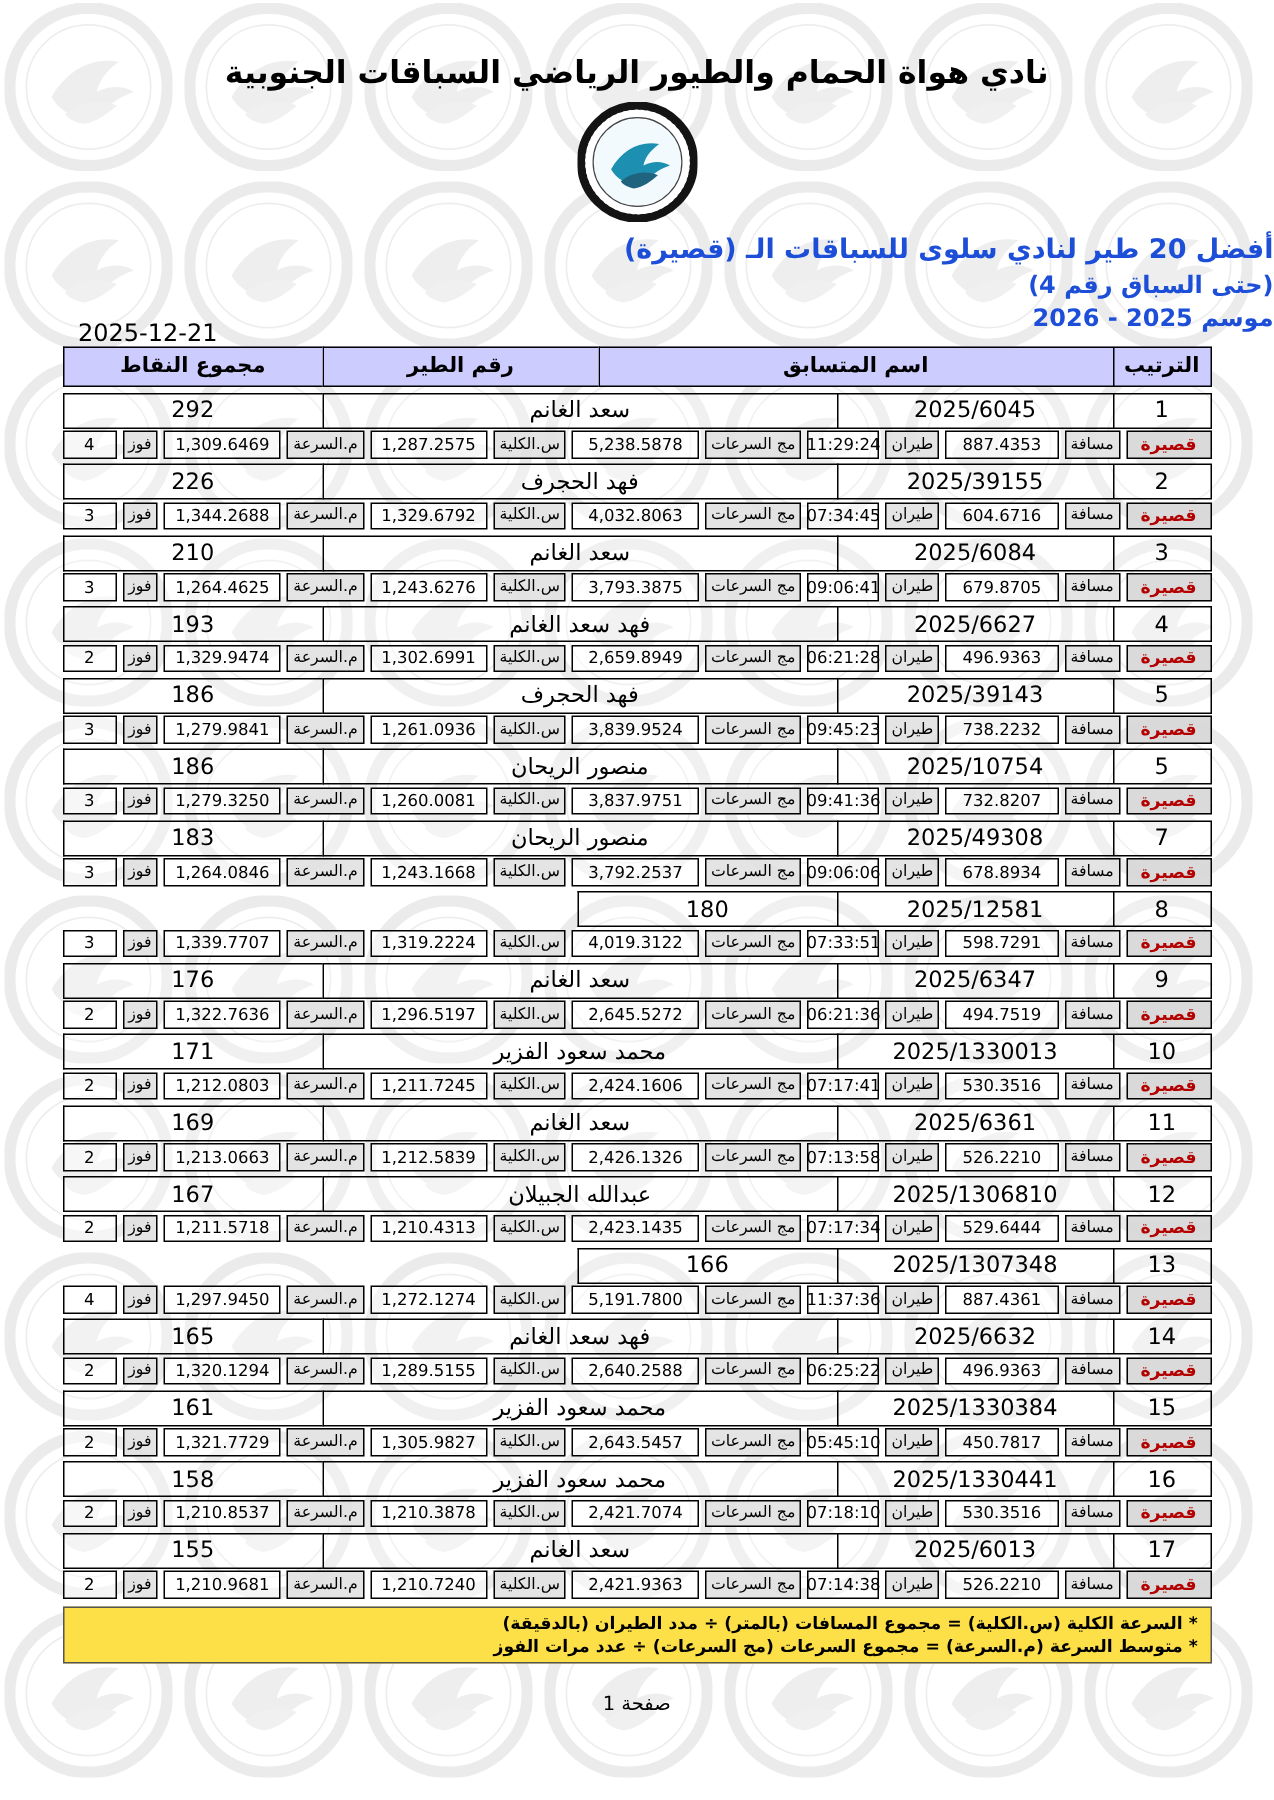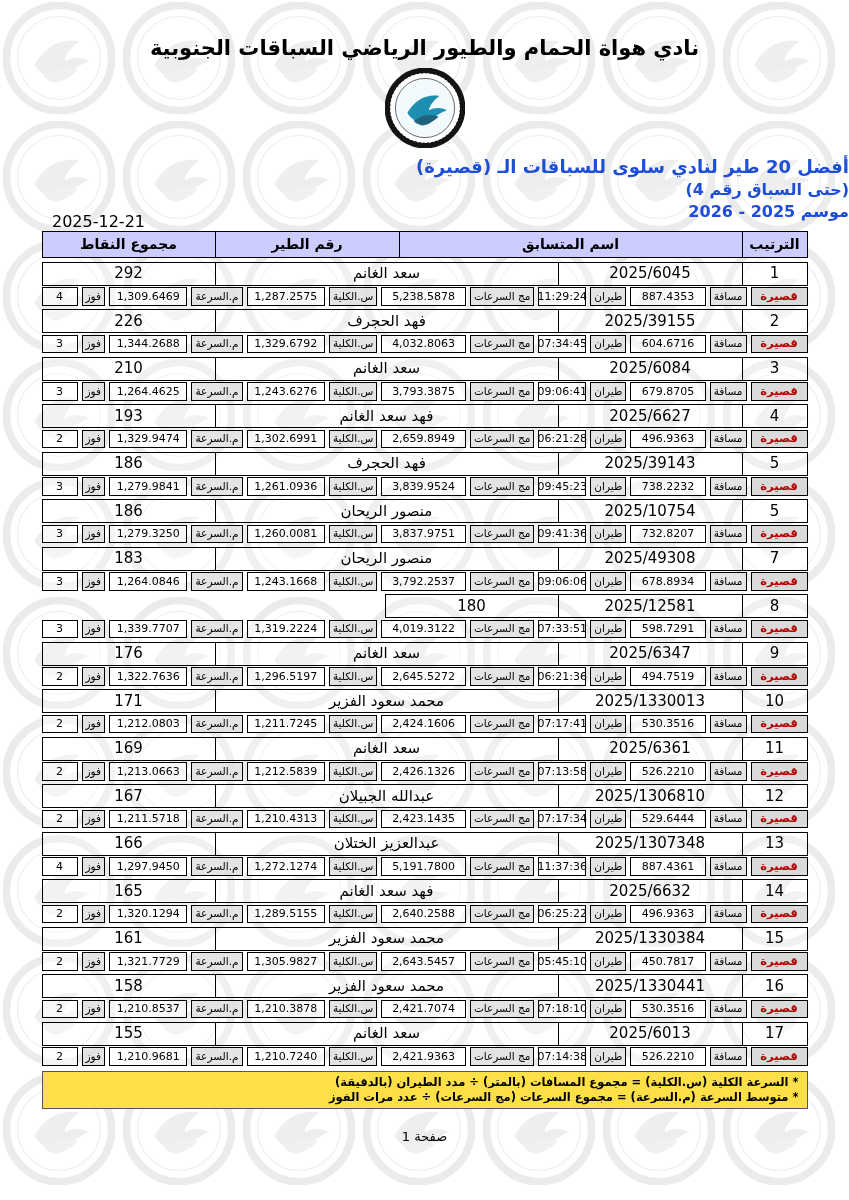--- a/index.html
+++ b/index.html
@@ -603,21 +603,20 @@
       <span class="val v-avg">1,211.5718</span>
       <span class="lbl">فوز</span>
       <span class="val v-wins">2</span>
     </div>
   </div>
 
   <div class="entry">
     <div class="main-row">
       <div class="cell c-rank">13</div>
       <div class="cell c-bird">2025/1307348</div>
-      <div class="cell c-name">عبدالعزيز الختلان</div>
       <div class="cell c-points">166</div>
     </div>
     <div class="detail-row">
       <span class="badge">قصيرة</span>
       <span class="lbl">مسافة</span>
       <span class="val v-dist">887.4361</span>
       <span class="lbl">طيران</span>
       <span class="val v-time">11:37:36</span>
       <span class="lbl">مج السرعات</span>
       <span class="val v-sum">5,191.7800</span>

